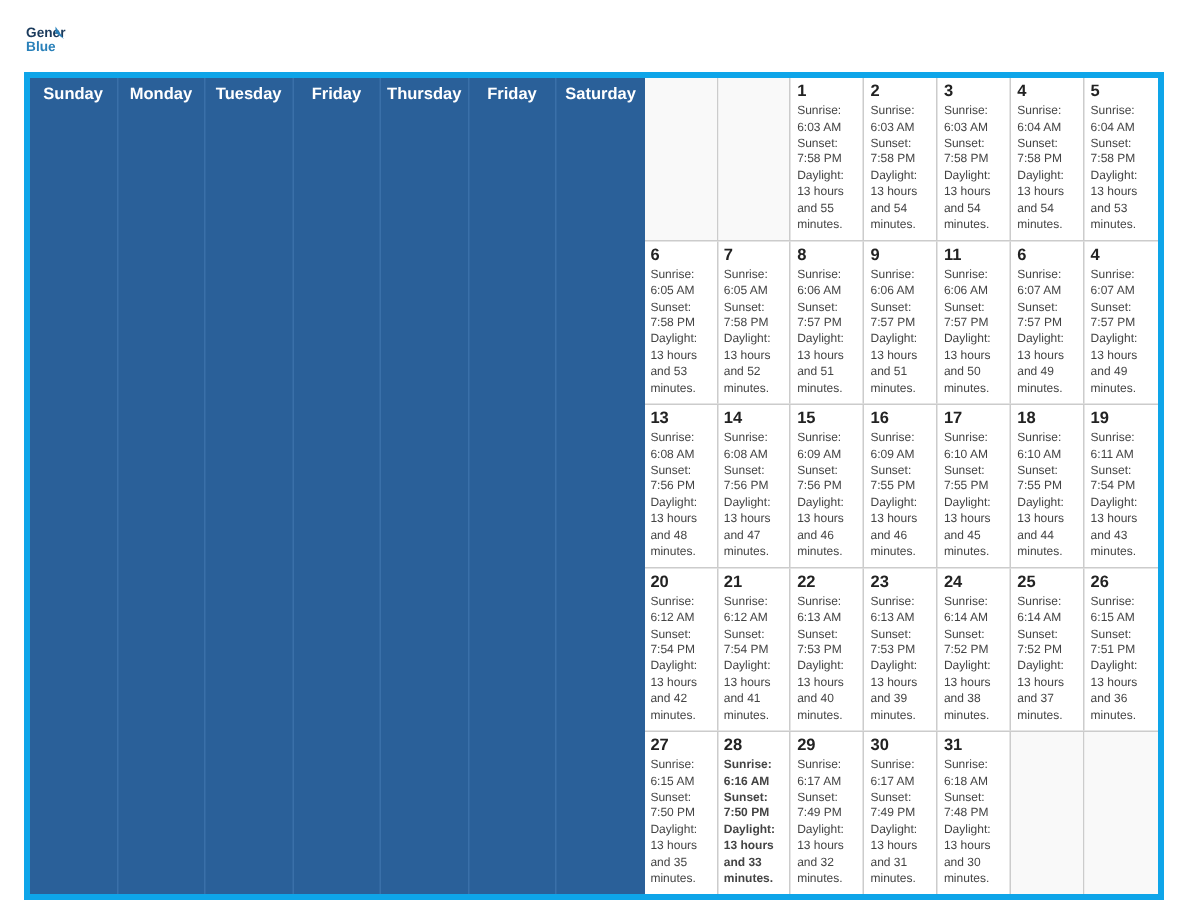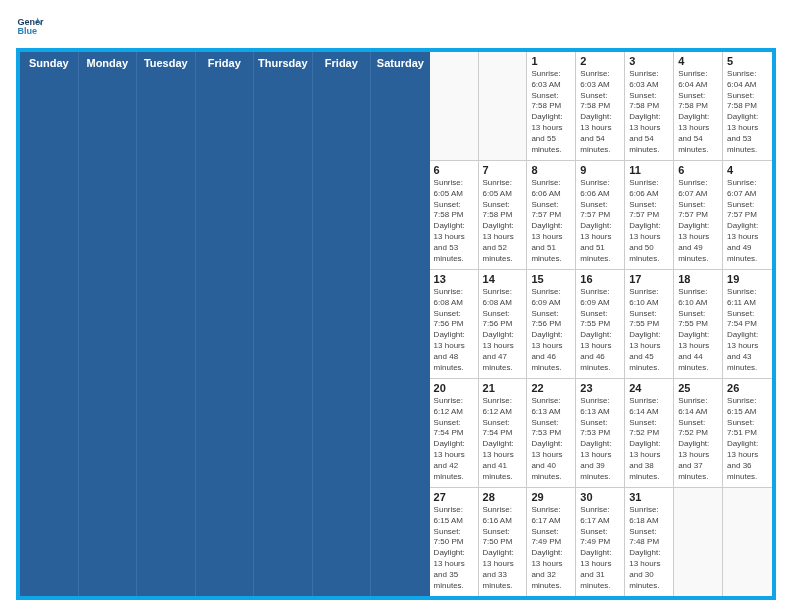--- a/index.html
+++ b/index.html
@@ -295,21 +295,21 @@
         </div>
         <div class="cal-week">
           <div class="cal-cell">
             <div class="day-num">27</div>
             <div class="cell-text" style="white-space: pre-line;">Sunrise: 6:15 AM
 Sunset: 7:50 PM
 Daylight: 13 hours and 35 minutes.</div>
           </div>
           <div class="cal-cell">
             <div class="day-num">28</div>
-            <div class="cell-text" style="white-space: pre-line;">Sunrise: 6:16 AM
+            <div class="cell-text" style="white-space: pre-line; font-weight: bold;">Sunrise: 6:16 AM
 Sunset: 7:50 PM
 Daylight: 13 hours and 33 minutes.</div>
           </div>
           <div class="cal-cell">
             <div class="day-num">29</div>
             <div class="cell-text" style="white-space: pre-line;">Sunrise: 6:17 AM
 Sunset: 7:49 PM
 Daylight: 13 hours and 32 minutes.</div>
           </div>
           <div class="cal-cell">

